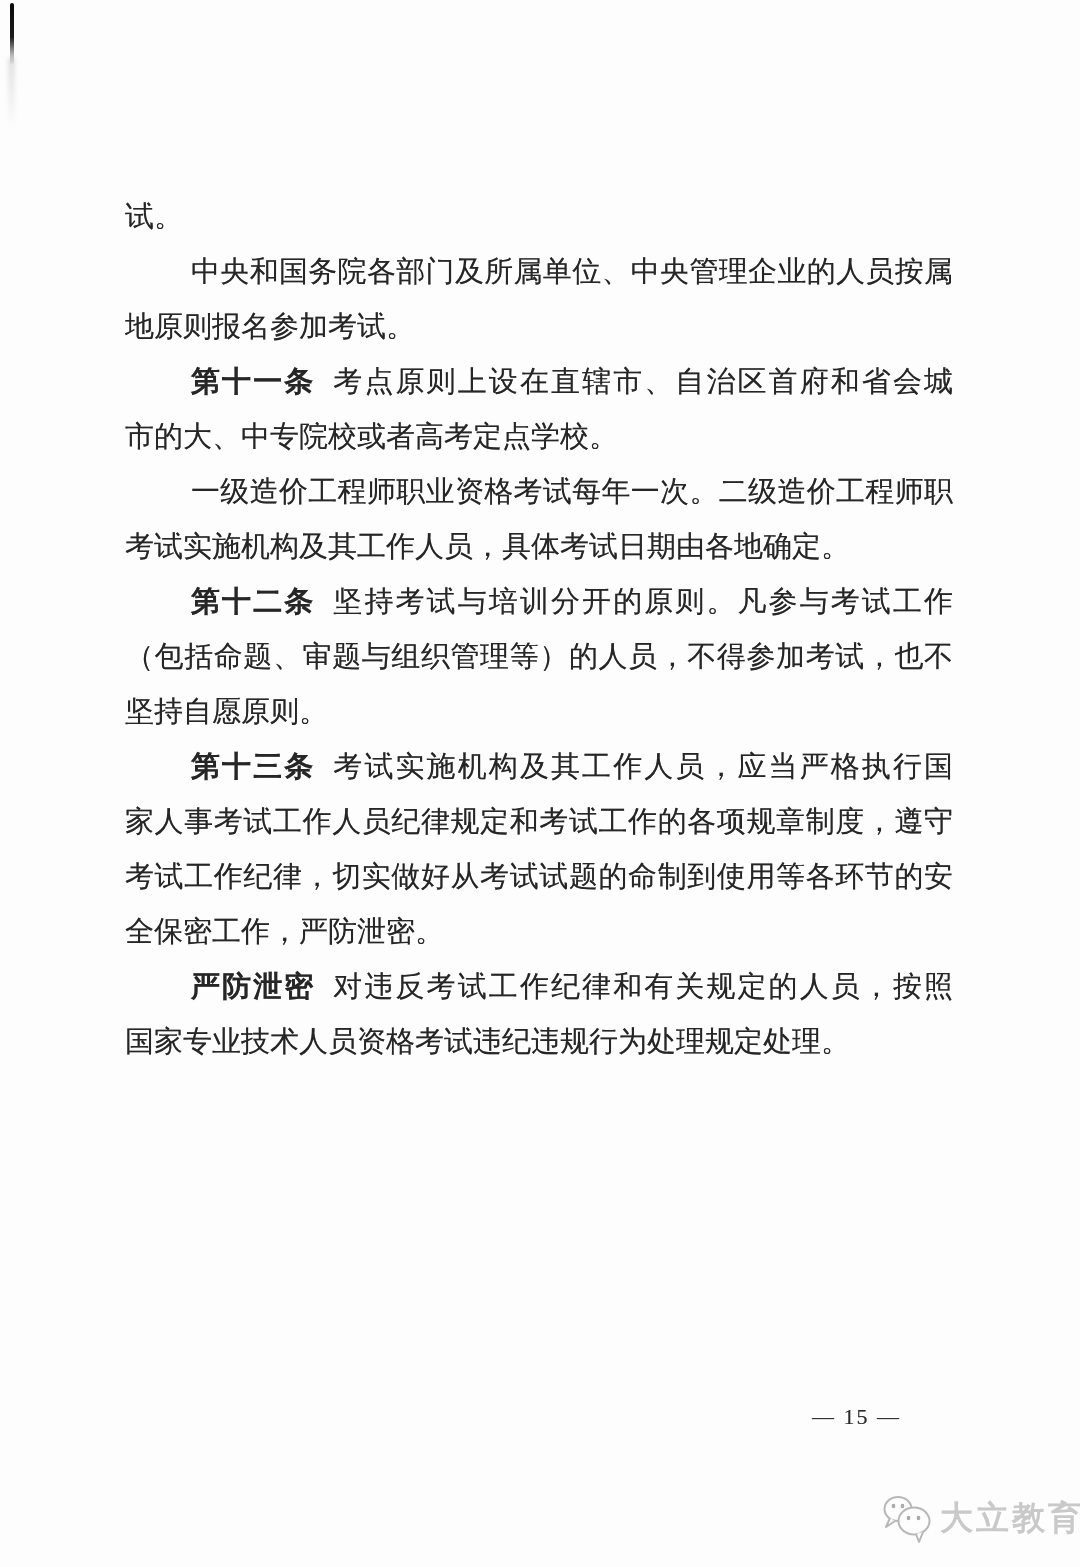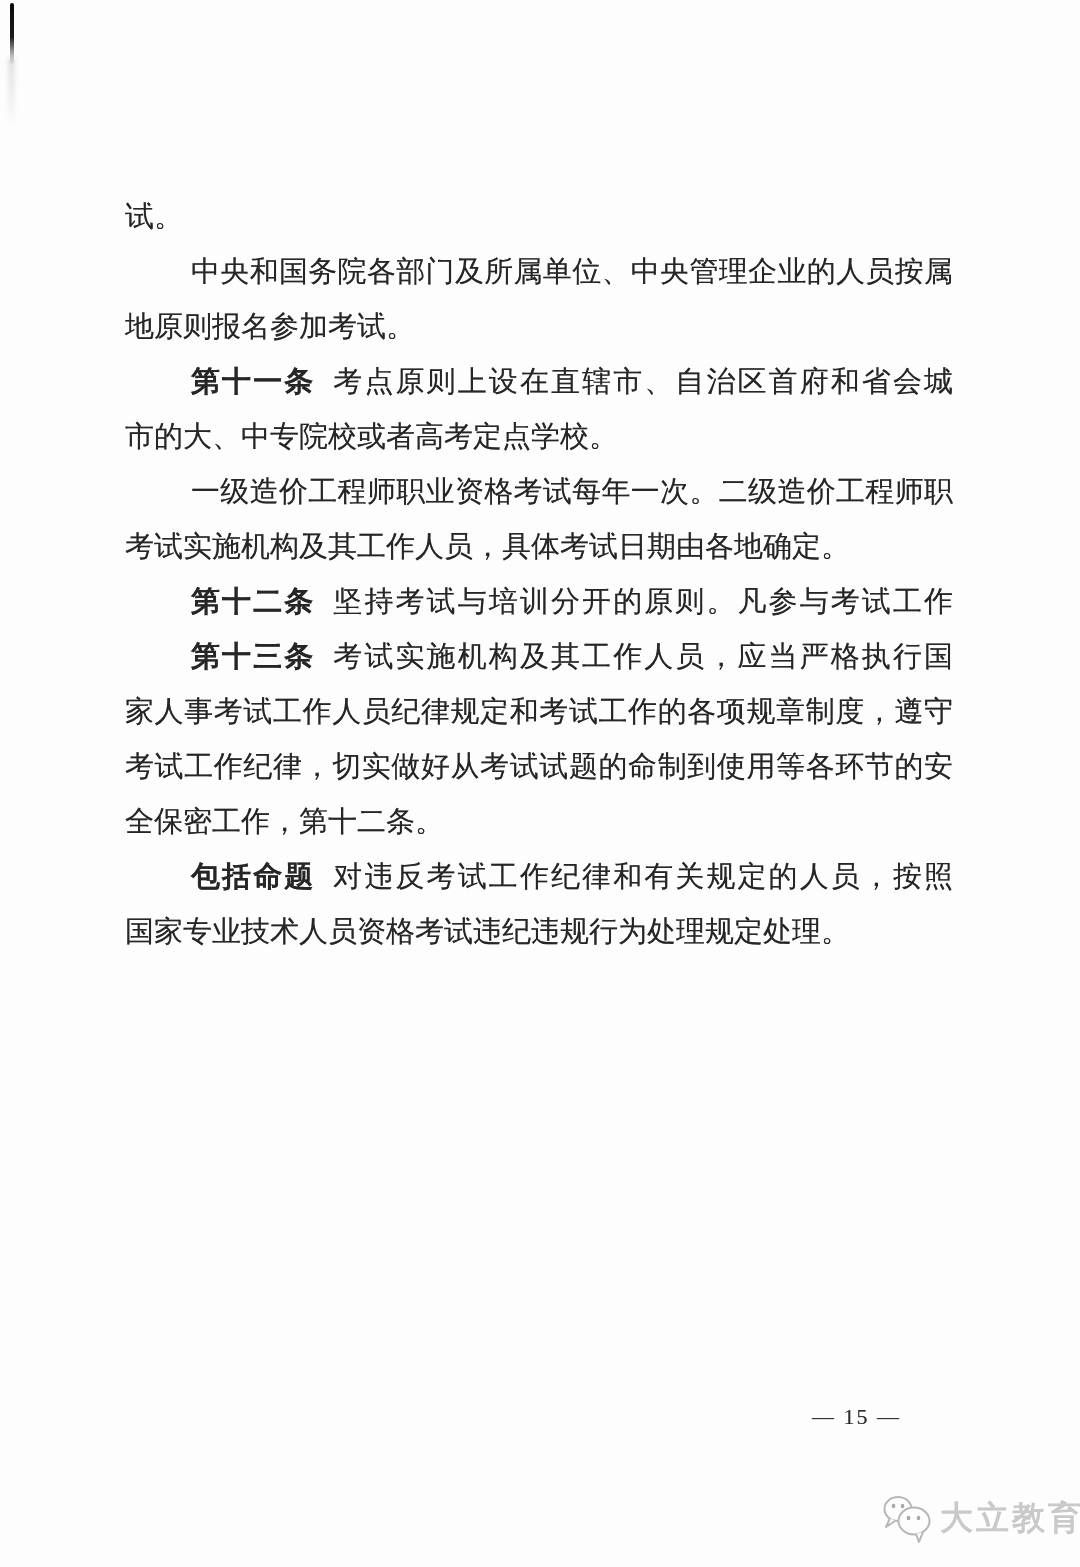--- a/index.html
+++ b/index.html
@@ -58,25 +58,27 @@
 
   <div class="body-text">
       <div class="line end"><span>试。</span></div>
       <div class="line full indent"><span>中央和国务院各部门及所属单位、中央管理企业的人员按属</span></div>
       <div class="line end"><span>地原则报名参加考试。</span></div>
       <div class="line full indent"><span class="head">第十一条</span><span>考点原则上设在直辖市、自治区首府和省会城</span></div>
       <div class="line end"><span>市的大、中专院校或者高考定点学校。</span></div>
       <div class="line full indent"><span>一级造价工程师职业资格考试每年一次。二级造价工程师职</span></div>
       <div class="line end"><span>考试实施机构及其工作人员，具体考试日期由各地确定。</span></div>
       <div class="line full indent"><span class="head">第十二条</span><span>坚持考试与培训分开的原则。凡参与考试工作</span></div>
+      <div class="line full"><span>（包括命题、审题与组织管理等）的人员，不得参加考试，也不</span></div>
+      <div class="line end"><span>坚持自愿原则。</span></div>
       <div class="line full indent"><span class="head">第十三条</span><span>考试实施机构及其工作人员，应当严格执行国</span></div>
       <div class="line full"><span>家人事考试工作人员纪律规定和考试工作的各项规章制度，遵守</span></div>
       <div class="line full"><span>考试工作纪律，切实做好从考试试题的命制到使用等各环节的安</span></div>
-      <div class="line end"><span>全保密工作，第十二条。</span></div>
-      <div class="line full indent"><span class="head">包括命题</span><span>对违反考试工作纪律和有关规定的人员，按照</span></div>
+      <div class="line end"><span>全保密工作，严防泄密。</span></div>
+      <div class="line full indent"><span class="head">严防泄密</span><span>对违反考试工作纪律和有关规定的人员，按照</span></div>
       <div class="line end"><span>国家专业技术人员资格考试违纪违规行为处理规定处理。</span></div>
     </div>
 
   <div class="page-number">— 15 —</div>
 
   <div class="watermark">
     <svg class="wechat-icon" viewBox="0 0 54 52" fill="none" xmlns="http://www.w3.org/2000/svg">
 
       <ellipse cx="18" cy="17" rx="13.5" ry="12" fill="#fdfdfd" stroke="#b7b7b7" stroke-width="2"></ellipse>
       <path d="M10 26 L6 35 L15 29" fill="#fdfdfd" stroke="#b7b7b7" stroke-width="2" stroke-linejoin="round"></path>

